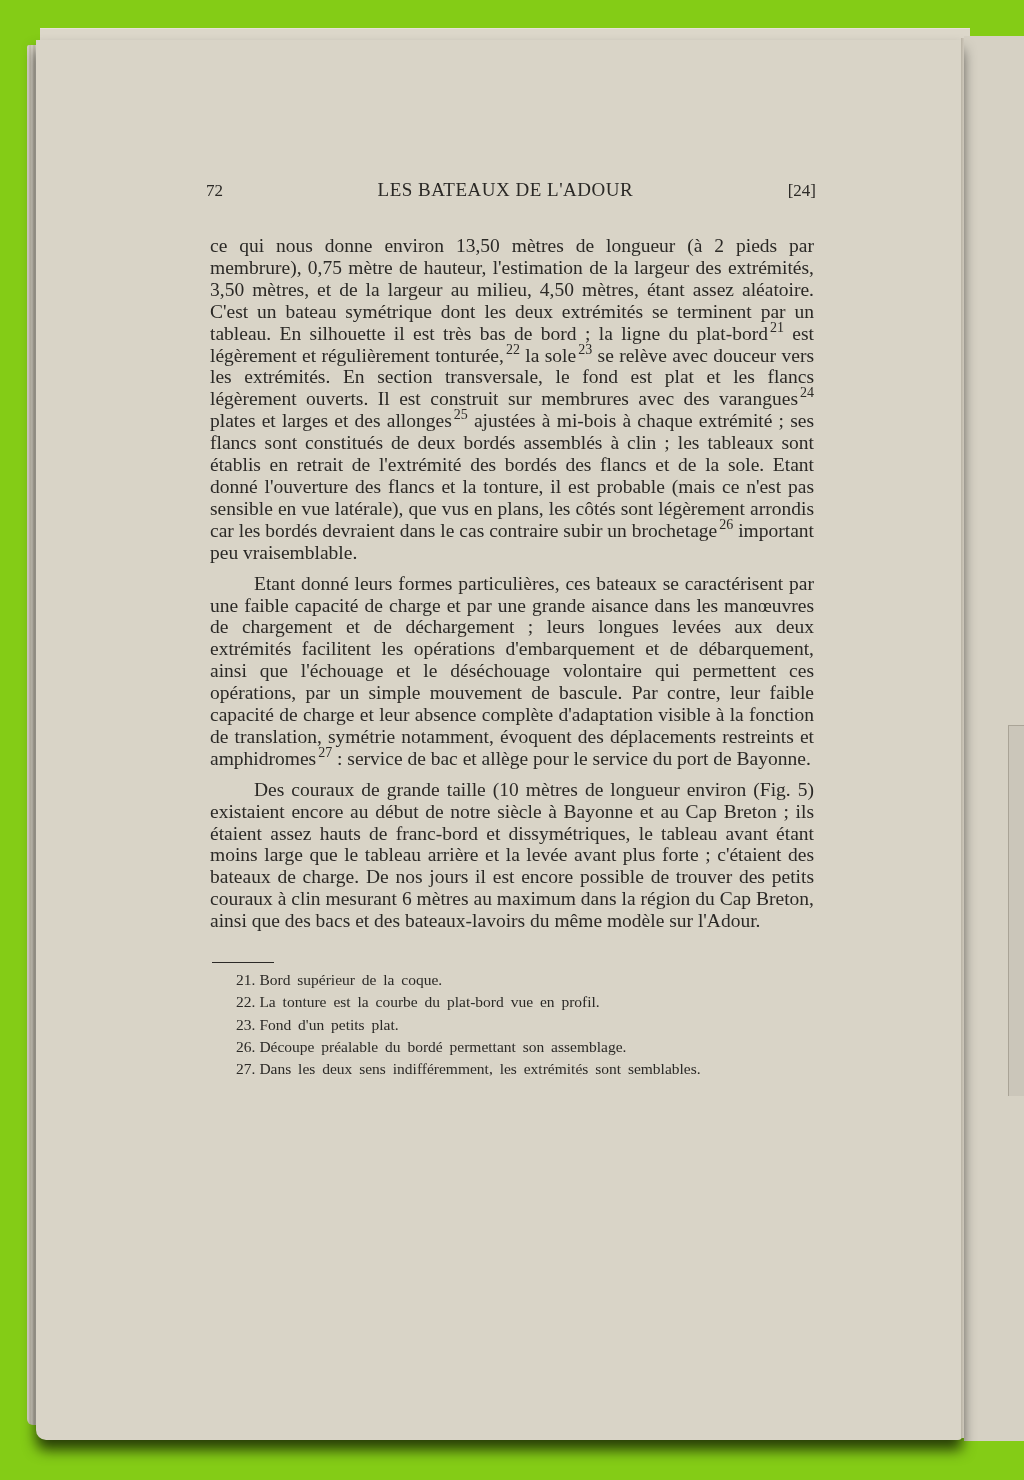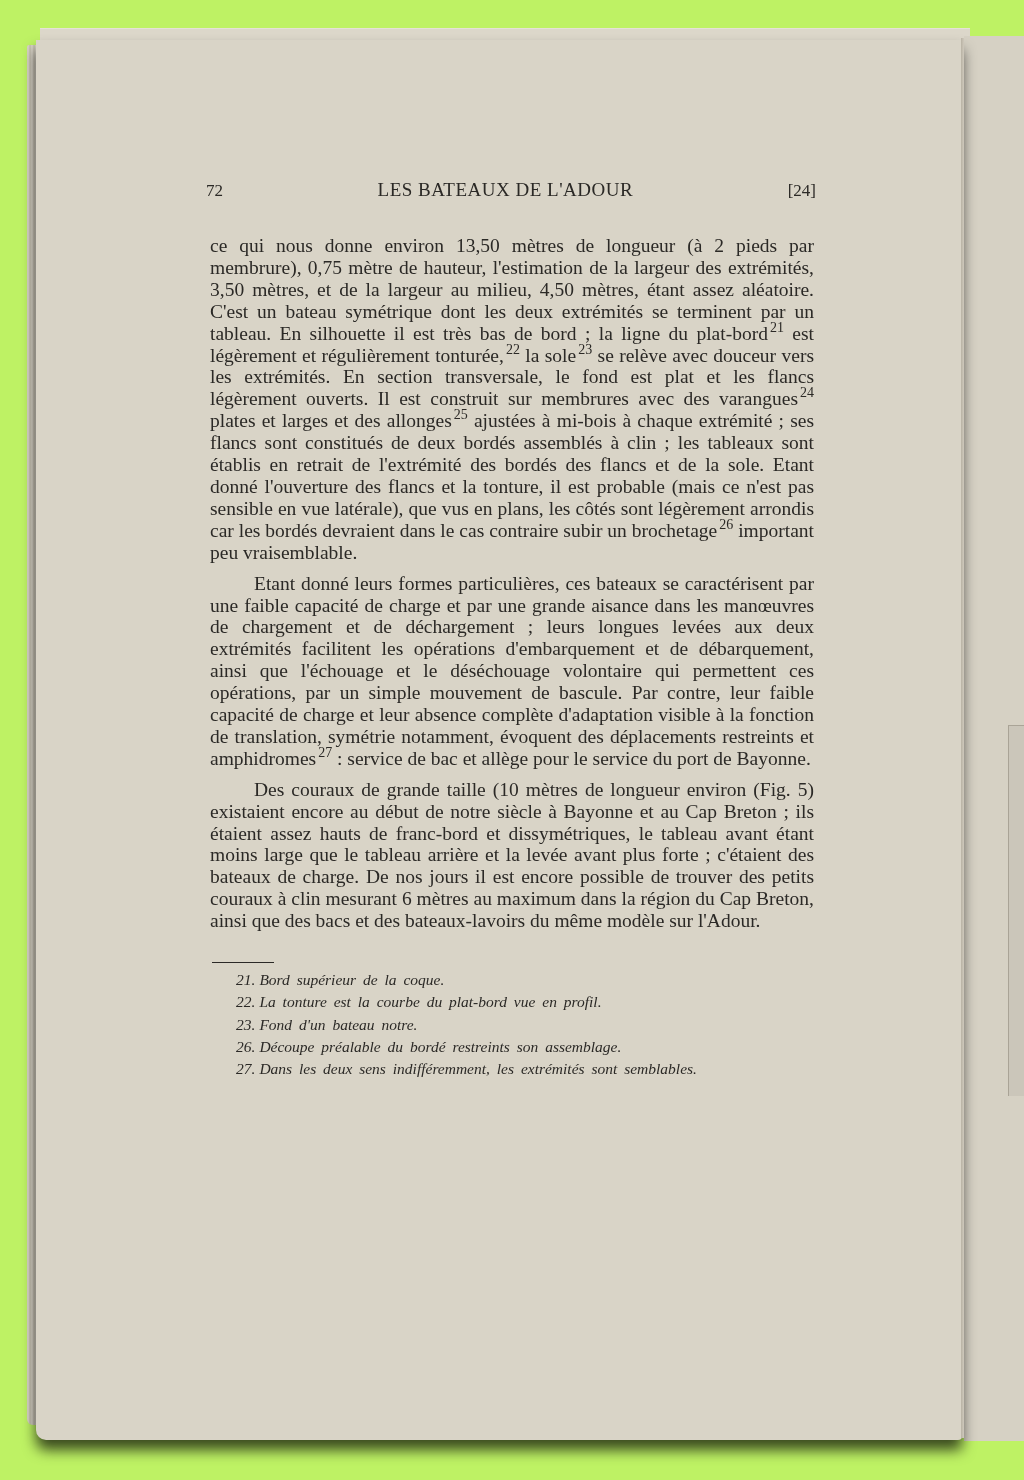--- a/index.html
+++ b/index.html
@@ -7,21 +7,21 @@
       padding: 0;
       width: 1024px;
       height: 1480px;
       background: #0d0c0b;
       overflow: hidden;
     }
     .scan {
       position: relative;
       width: 1024px;
       height: 1480px;
-      background: #bef264;
+      background: #84cc16;
     }
     
     .page-edges {
       position: absolute;
       left: 27px;
       top: 45px;
       width: 40px;
       height: 1380px;
       background: repeating-linear-gradient(90deg, #d8d3c6 0px, #d8d3c6 2px, #bdb7a8 3px, #d6d1c3 4px);
       border-radius: 2px 0 0 6px;
@@ -117,21 +117,20 @@
       height: 1px;
       background: #2b2926;
       margin-top: 30px;
       margin-bottom: 6px;
       margin-left: 2px;
     }
     .footnotes {
       margin-left: 26px;
       font-size: 15.5px;
       line-height: 22.2px;
-      font-style: italic;
     }
     .footnote {
       white-space: nowrap;
       word-spacing: 3px;
     }
     .footnote .num {
       margin-right: 4px;
       word-spacing: 0;
     }
   </style>
@@ -157,18 +156,18 @@
         <p><span>ce qui nous donne environ 13,50 mètres de longueur (à 2 pieds par membrure), 0,75 mètre de hauteur, l'estimation de la largeur des extrémités, 3,50 mètres, et de la largeur au milieu, 4,50 mètres, étant assez aléatoire. C'est un bateau symétrique dont les deux extrémités se terminent par un tableau. En silhouette il est très bas de bord ; la ligne du plat-bord</span><sup>21</sup><span> est légèrement et régulièrement tonturée,</span><sup>22</sup><span> la sole</span><sup>23</sup><span> se relève avec douceur vers les extrémités. En section transversale, le fond est plat et les flancs légèrement ouverts. Il est construit sur membrures avec des varangues</span><sup>24</sup><span> plates et larges et des allonges</span><sup>25</sup><span> ajustées à mi-bois à chaque extrémité ; ses flancs sont constitués de deux bordés assemblés à clin ; les tableaux sont établis en retrait de l'extrémité des bordés des flancs et de la sole. Etant donné l'ouverture des flancs et la tonture, il est probable (mais ce n'est pas sensible en vue latérale), que vus en plans, les côtés sont légèrement arrondis car les bordés devraient dans le cas contraire subir un brochetage</span><sup>26</sup><span> important peu vraisemblable.</span></p>
         <p class="indent"><span>Etant donné leurs formes particulières, ces bateaux se caractérisent par une faible capacité de charge et par une grande aisance dans les manœuvres de chargement et de déchargement ; leurs longues levées aux deux extrémités facilitent les opérations d'embarquement et de débarquement, ainsi que l'échouage et le déséchouage volontaire qui permettent ces opérations, par un simple mouvement de bascule. Par contre, leur faible capacité de charge et leur absence complète d'adaptation visible à la fonction de translation, symétrie notamment, évoquent des déplacements restreints et amphidromes</span><sup>27</sup><span> : service de bac et allège pour le service du port de Bayonne.</span></p>
         <p class="indent"><span>Des couraux de grande taille (10 mètres de longueur environ (Fig. 5) existaient encore au début de notre siècle à Bayonne et au Cap Breton ; ils étaient assez hauts de franc-bord et dissymétriques, le tableau avant étant moins large que le tableau arrière et la levée avant plus forte ; c'étaient des bateaux de charge. De nos jours il est encore possible de trouver des petits couraux à clin mesurant 6 mètres au maximum dans la région du Cap Breton, ainsi que des bacs et des bateaux-lavoirs du même modèle sur l'Adour.</span></p>
       </div>
 
     <div class="fn-rule"></div>
 
     <div class="footnotes" id="footnotes">
         <div class="footnote"><span class="num">21.</span><span>Bord supérieur de la coque.</span></div>
         <div class="footnote"><span class="num">22.</span><span>La tonture est la courbe du plat-bord vue en profil.</span></div>
-        <div class="footnote"><span class="num">23.</span><span>Fond d'un bateau notre.</span></div>
-        <div class="footnote"><span class="num">26.</span><span>Découpe préalable du bordé restreints son assemblage.</span></div>
+        <div class="footnote"><span class="num">23.</span><span>Fond d'un petits plat.</span></div>
+        <div class="footnote"><span class="num">26.</span><span>Découpe préalable du bordé permettant son assemblage.</span></div>
         <div class="footnote"><span class="num">27.</span><span>Dans les deux sens indifféremment, les extrémités sont semblables.</span></div>
       </div>
   </div>
 </div>
 
 </body></html>

